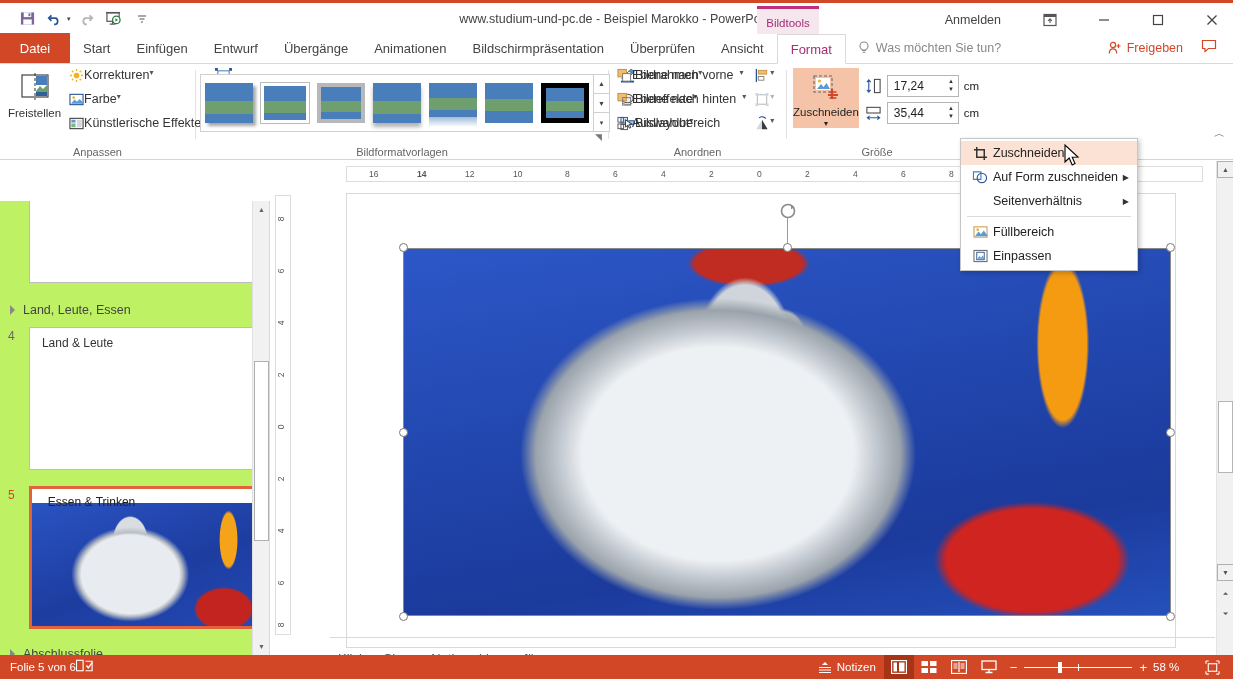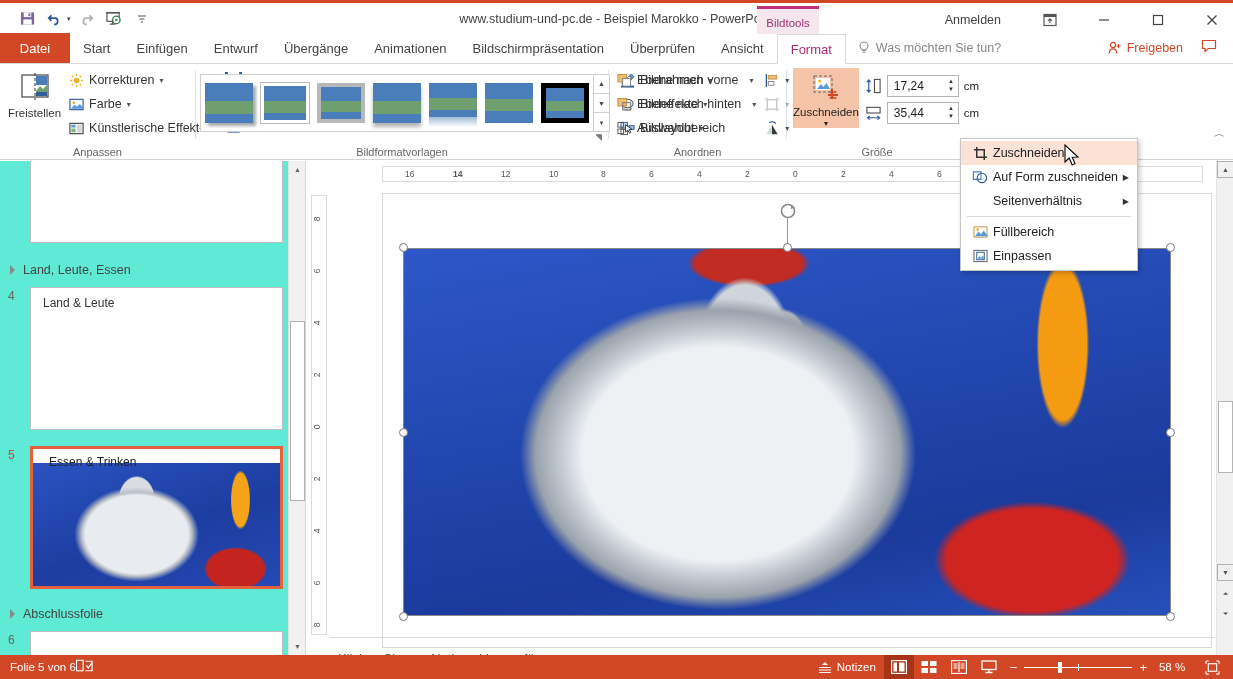--- a/index.html
+++ b/index.html
@@ -87,21 +87,21 @@
   }
   .gsep { width:1px; background:#e2e2e2; margin:6px 0 20px 0; }
 
   .bigbtn {
     width:58px; display:flex; flex-direction:column; align-items:center;
     padding-top:4px; cursor:pointer;
   }
   .bigbtn-label { font-size:11.5px; color:#333; margin-top:3px; text-align:center; line-height:12px;}
 
   .smallrow {
-    display:flex; align-items:center; gap:5px; height:24px; padding:0 4px;
+    display:flex; height:24px; padding:0 4px;
     font-size:12.5px; color:#333; cursor:pointer; white-space:nowrap;
   }
   .caret { font-size:8px; color:#555; }
 
   
   .gallery {
     display:flex; align-items:center; border:1px solid #d0d0d0; height:58px;
     margin:6px 0 0 4px; background:#fff;
   }
   .thumb {
@@ -163,22 +163,23 @@
   .dd-item.hl { background:#fbe2d5; }
   .dd-ic { width:26px; display:flex; align-items:center; justify-content:center; }
   .dd-arrow { position:absolute; right:8px; font-size:8px; color:#333; }
   .dd-sep { height:1px; background:#dcdcdc; margin:3px 6px; }
 
   
   .main { position:absolute; top:161px; left:0; right:0; bottom:24px; display:flex; }
 
   
   .thumbpane {
-    width:306px; background:#5eead4; position:relative; overflow:hidden;
+    width:270px; background:#bef264; position:relative; overflow:hidden;
     border-right:1px solid #d9d9d9;
+    margin-top:40px;
   }
   .sec-header {
     display:flex; align-items:center; gap:8px; padding-left:10px; height:22px;
     font-size:12.5px; color:#444; cursor:pointer;
   }
   .tri { width:0;height:0; border-left:5px solid #888; border-top:5px solid transparent; border-bottom:5px solid transparent;}
   .slide-row { display:flex; align-items:flex-start; padding:4px 0 0 8px; }
   .slide-num { width:22px; font-size:12px; color:#666; text-align:left; padding-top:2px;}
   .slide-thumb {
     width:253px; height:143px; border:1px solid #bdbdbd; background:#fff;
@@ -256,21 +257,21 @@
   .sb-right { margin-left:auto; display:flex; align-items:center; gap:0; padding-right:6px;}
   .sb-item { display:flex; align-items:center; gap:5px; padding:0 8px; height:24px; cursor:pointer;}
   .viewbtn {
     width:30px; height:24px; display:flex; align-items:center; justify-content:center; cursor:pointer;
   }
   .viewbtn.active { background:#a83418; }
   .zoomslider { display:flex; align-items:center; gap:7px; padding:0 6px; }
   .zs-track { width:108px; height:1px; background:#fff; position:relative; }
   .zs-mid { position:absolute; left:54px; top:-3px; width:1px; height:7px; background:#fff;}
   .zs-knob { position:absolute; left:34px; top:-5px; width:4px; height:11px; background:#fff;}
-  .zoompct { width:38px; text-align:center; }
+  .zoompct { width:38px; text-align:left; }
 </style>
 </head>
 <body>
 
 <div class="app">
 
   <div class="titlebar">
     <div class="qat">
       <div class="qat-btn">
         <svg width="15" height="15" viewBox="0 0 16 16">

